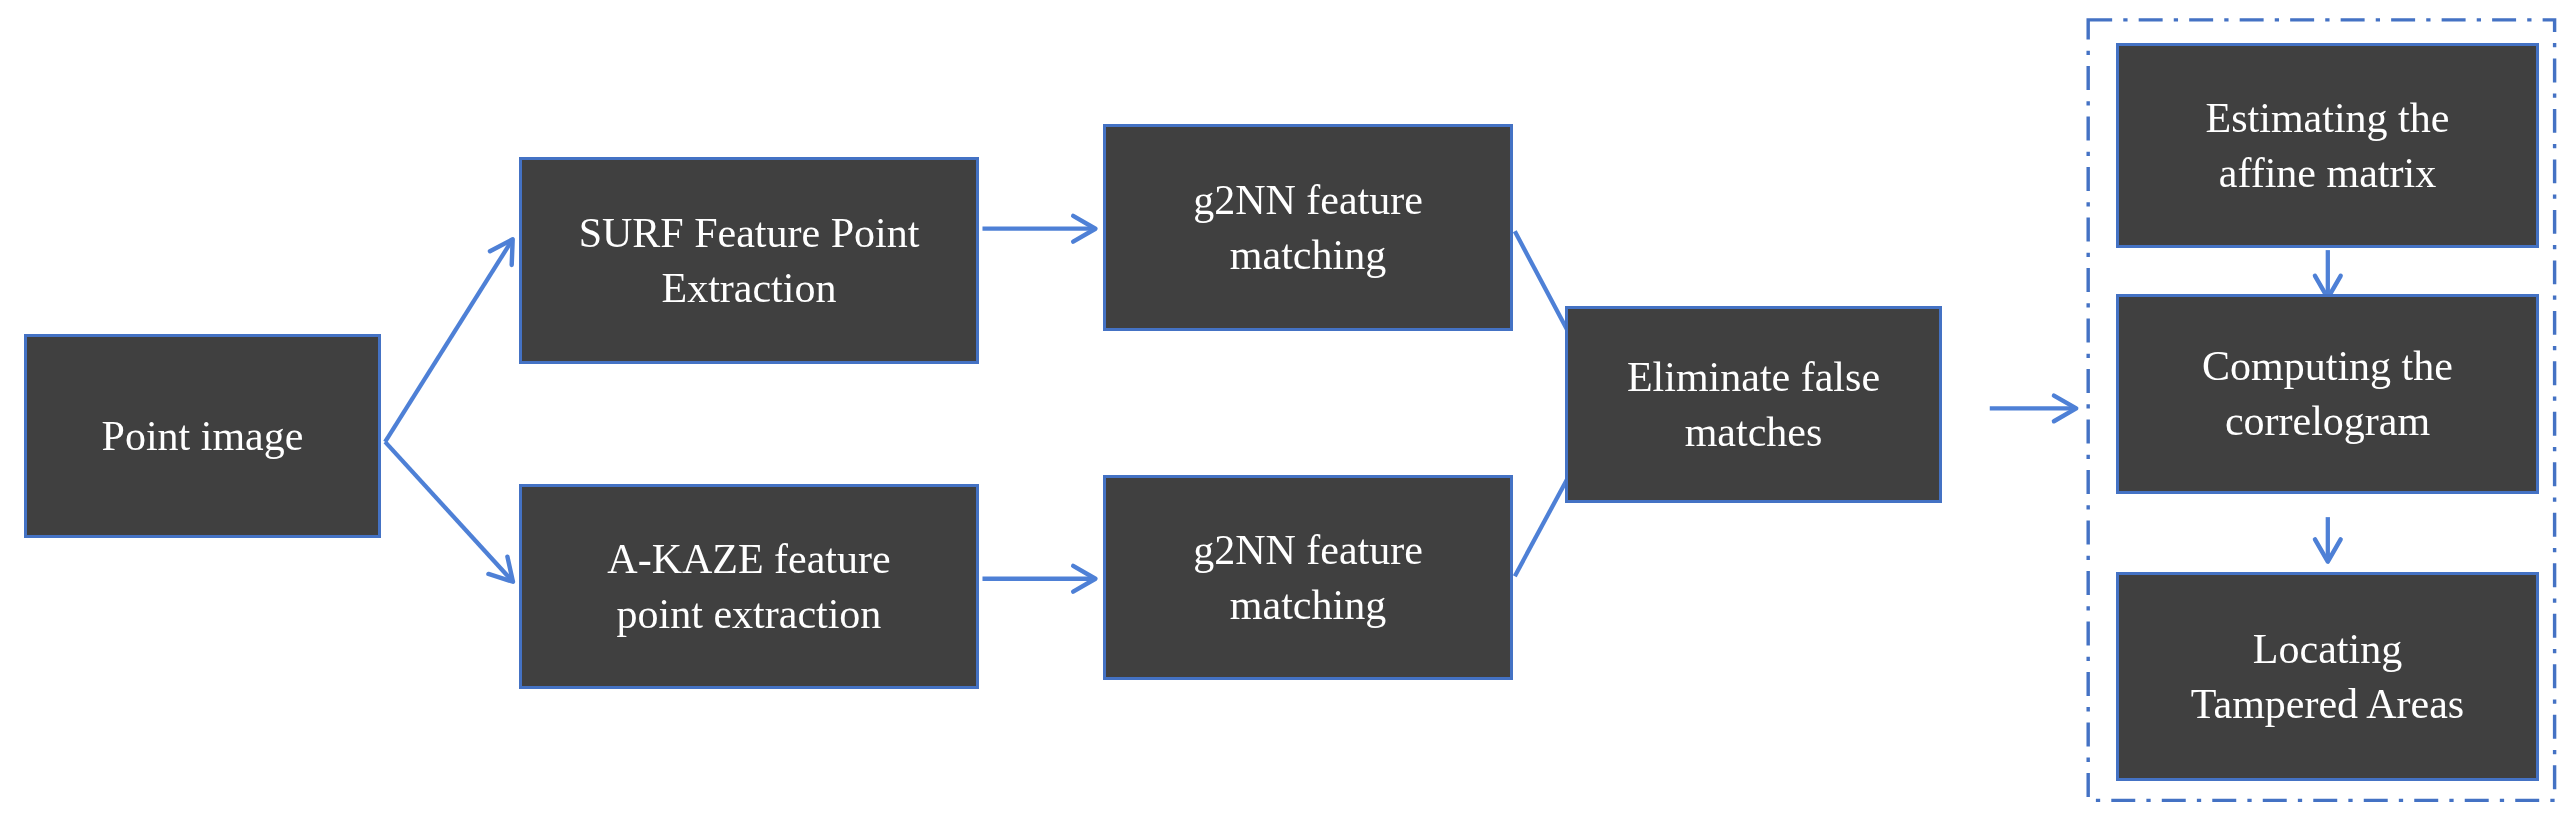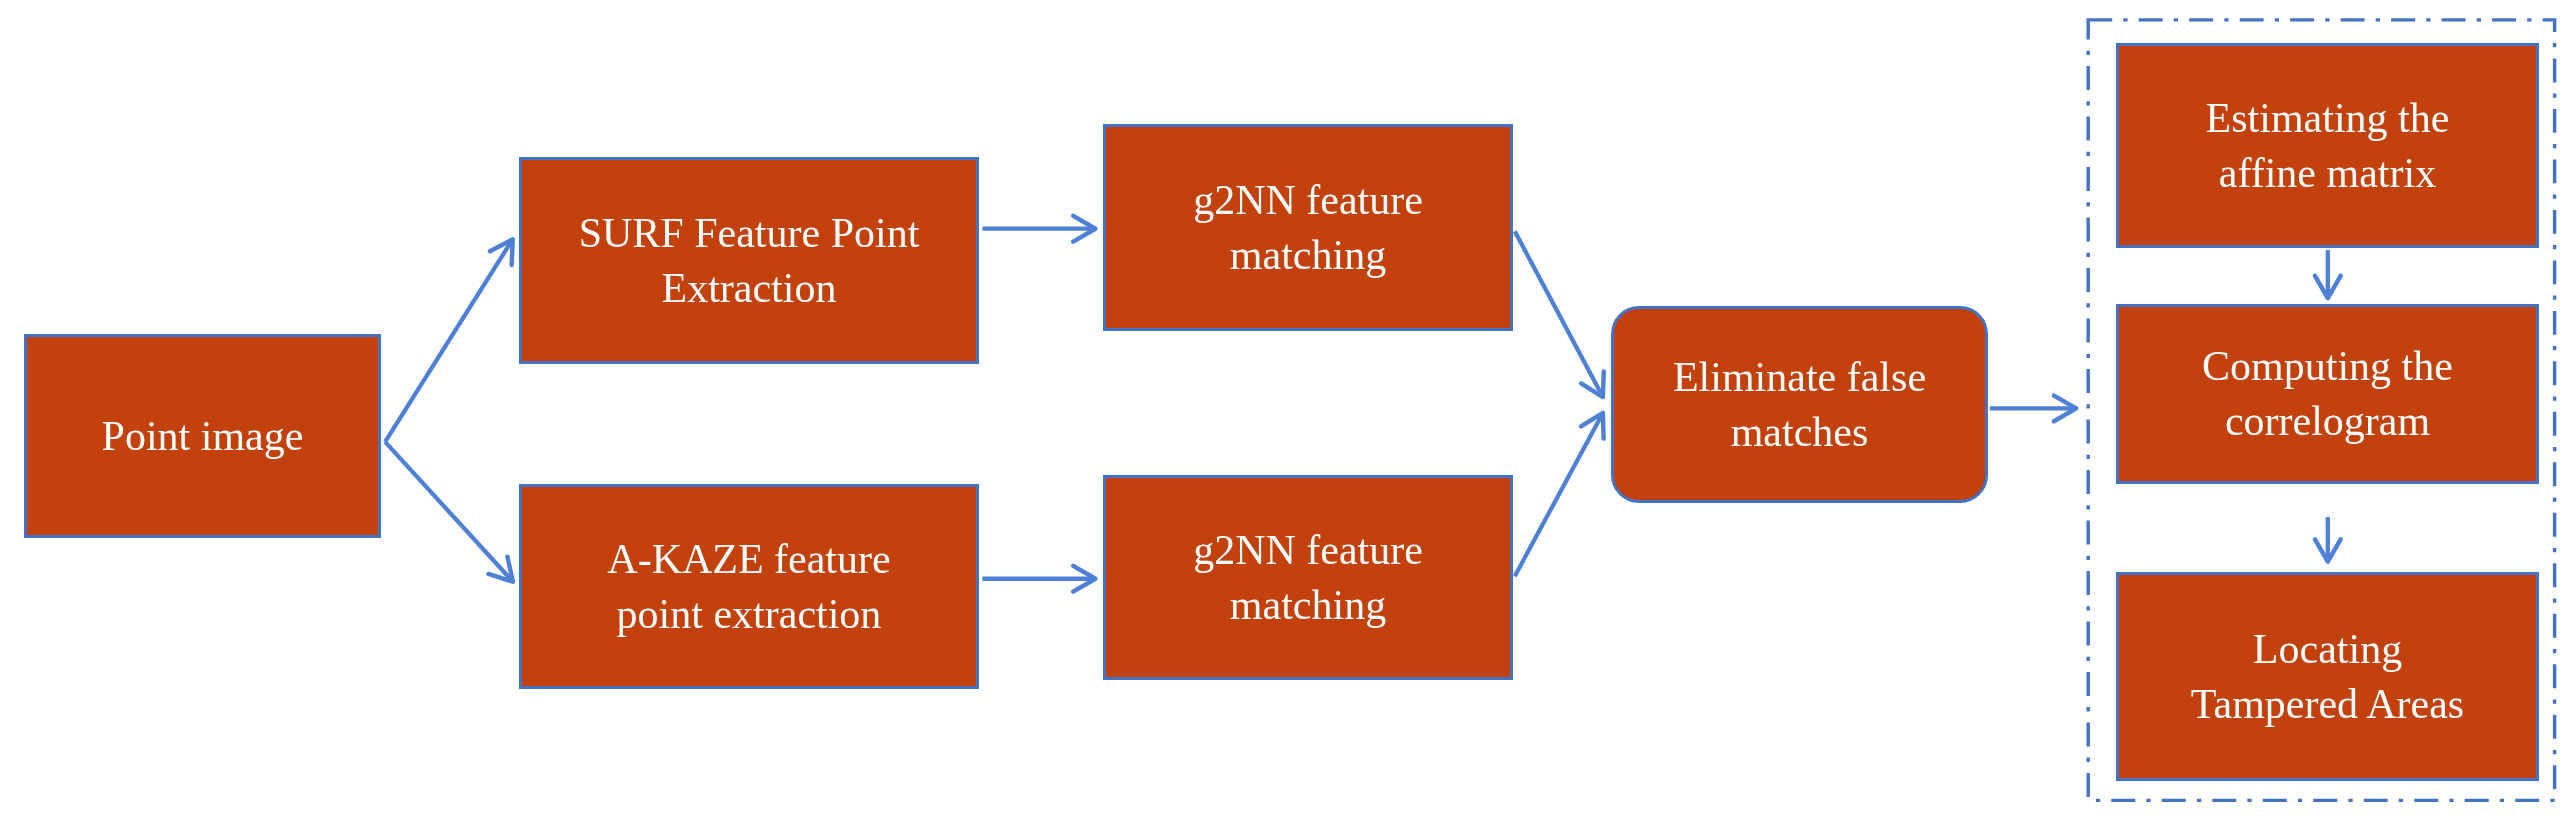--- a/index.html
+++ b/index.html
@@ -11,40 +11,40 @@
     font-family: "Liberation Serif", "DejaVu Serif", serif;
     overflow: hidden;
   }
   #arrow-layer {
     position: absolute;
     left: 0; top: 0;
     width: 2576px; height: 834px;
   }
   .node {
     position: absolute;
-    background: #c2410c;
+    background: #404040;
     border: 3.4px solid #4472C4;
     box-sizing: border-box;
     display: flex;
     align-items: center;
     justify-content: center;
     text-align: center;
     color: #FFFFFF;
     font-size: 42px;
     line-height: 55px;
     white-space: pre-line;
   }
   .node-input      { left: 24px;   top: 334px; width: 357px; height: 204px; }
   .node-surf       { left: 519px;  top: 124px; width: 460px; height: 207px; margin-top: 33px; }
   .node-akaze      { left: 519px;  top: 484px; width: 460px; height: 205px; }
   .node-g2nn-top   { left: 1103px; top: 124px; width: 410px; height: 207px; }
   .node-g2nn-bottom{ left: 1103px; top: 475px; width: 410px; height: 205px; }
-  .node-eliminate  { left: 1611px; top: 306px; width: 377px; height: 197px; border-radius: 28px; }
+  .node-eliminate  { left: 1565px; top: 306px; width: 377px; height: 197px; }
   .node-estimating { left: 2116px; top: 43px;  width: 423px; height: 205px; }
-  .node-computing  { left: 2116px; top: 304px; width: 423px; height: 180px; }
+  .node-computing  { left: 2116px; top: 294px; width: 423px; height: 200px; }
   .node-locating   { left: 2116px; top: 572px; width: 423px; height: 209px; }
 </style>
 </head>
 <body>
 
 <div id="canvas">
 
   <svg id="arrow-layer" viewBox="0 0 3010 974" xmlns="http://www.w3.org/2000/svg">
     <defs>
       <marker id="ah" viewBox="0 0 20 20" refX="15" refY="10" markerWidth="40" markerHeight="40" orient="auto" markerUnits="userSpaceOnUse">

